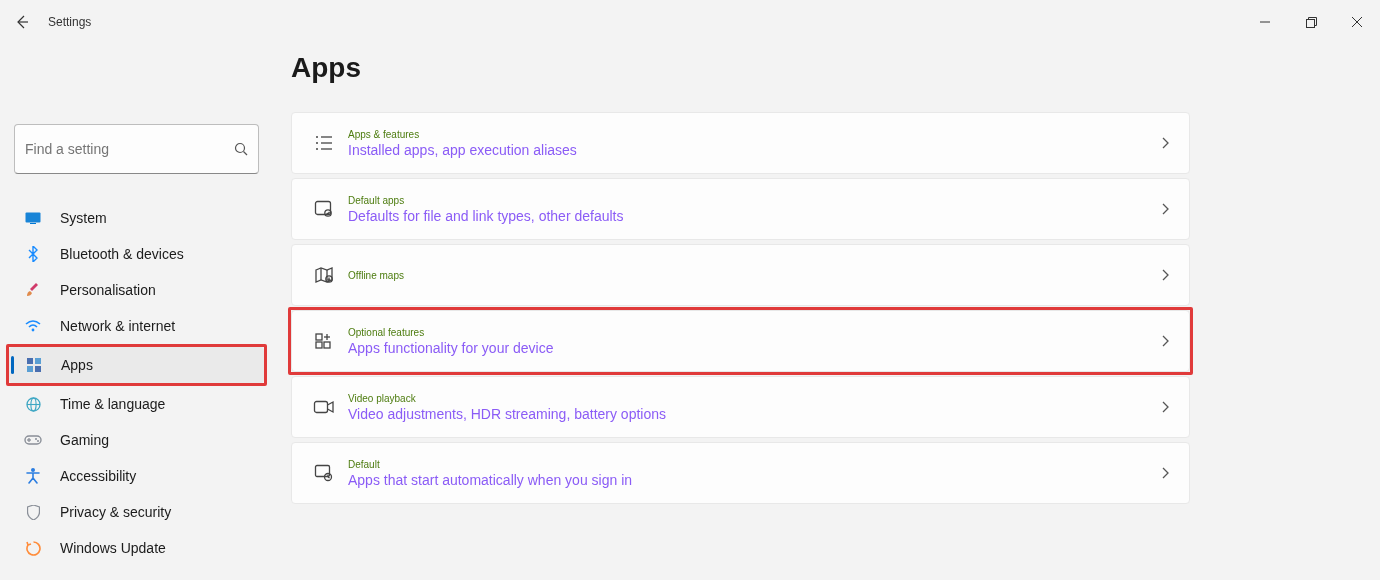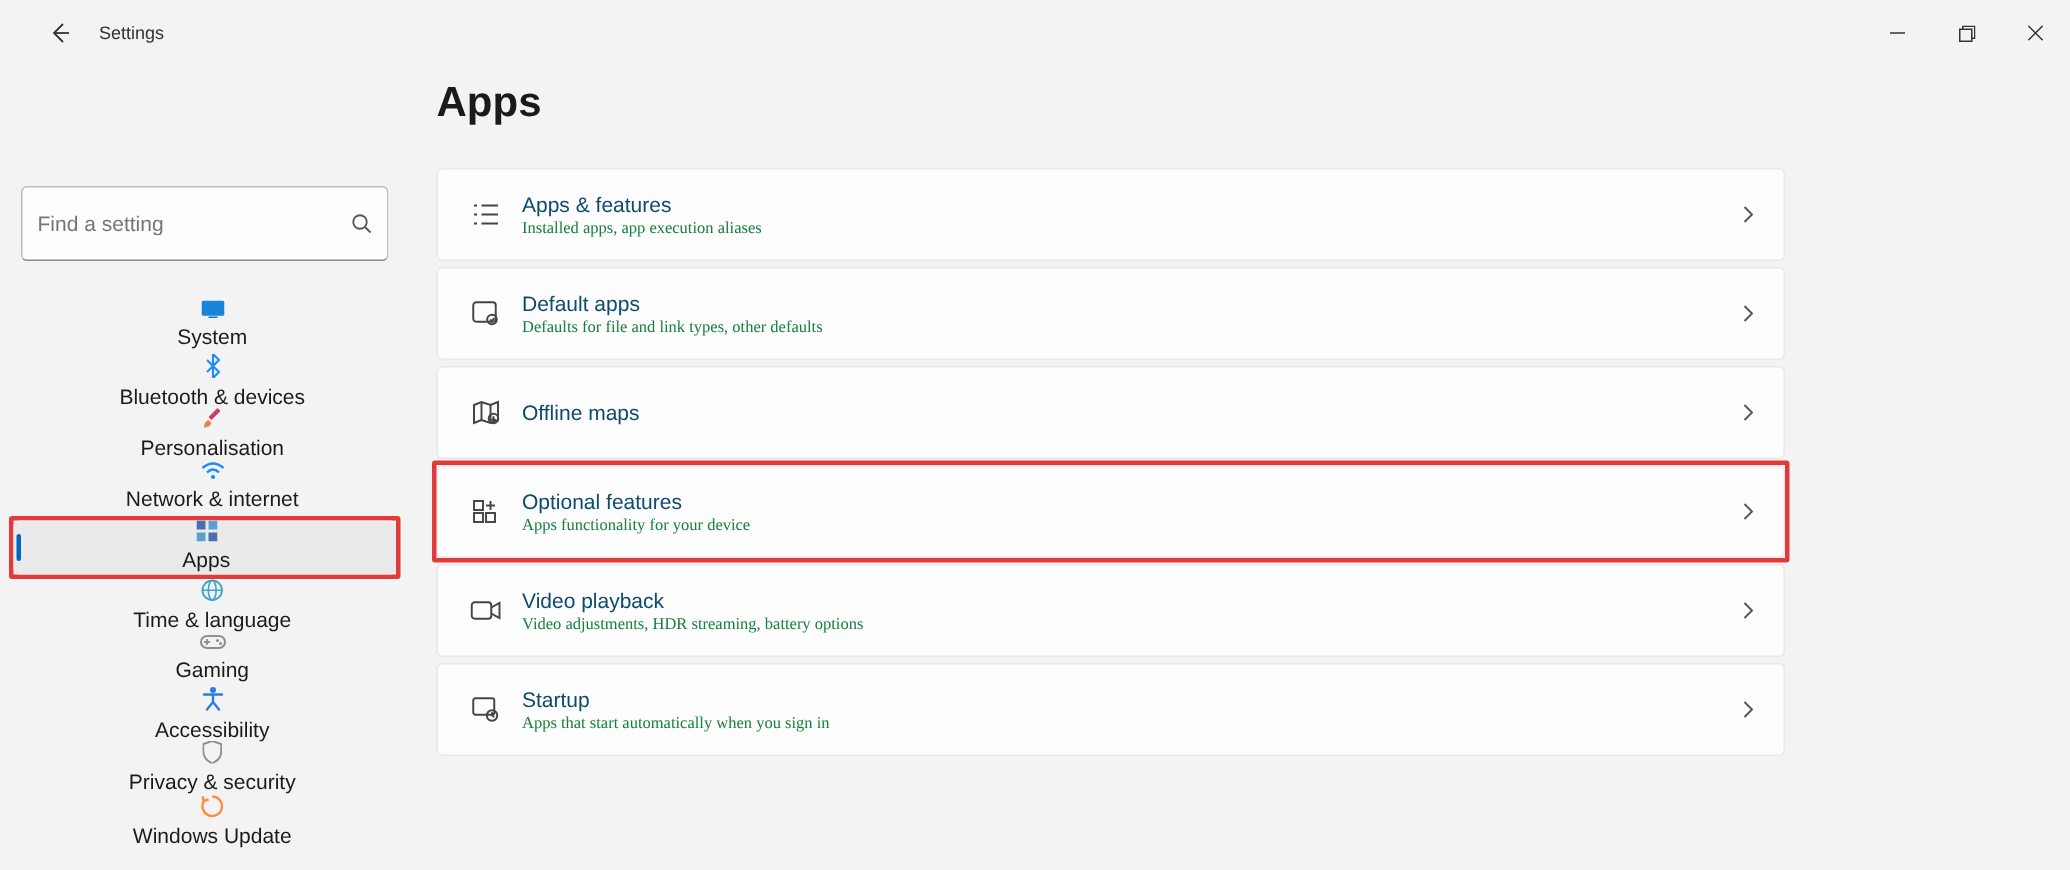--- a/index.html
+++ b/index.html
@@ -10,21 +10,21 @@
     height: 580px;
     overflow: hidden;
     color: #1a1a1a;
     font-size: 14px;
   }
   .titlebar {
     height: 44px;
     display: flex;
     align-items: center;
     justify-content: space-between;
-    padding-left: 32px;
+    padding-left: 14px;
   }
   .titlebar-left { display: flex; align-items: center; gap: 18px; }
   .back-btn {
     width: 16px; height: 16px;
     display: flex; align-items: center; justify-content: center;
     color: #333;
     cursor: pointer;
   }
   .app-title { font-size: 12px; color: #333; }
   .win-controls { display: flex; }
@@ -52,29 +52,28 @@
     display: flex; align-items: center;
     padding: 0 10px;
   }
   .search input {
     flex: 1; border: none; outline: none; background: transparent;
     font-size: 14px; color: #555;
   }
   .search-icon { color: #555; }
   .nav { margin-top: 14px; display: flex; flex-direction: column; }
   .nav-item {
-    display: flex; align-items: center; gap: 4px;
+    display: flex; align-items: center; gap: 18px;
     height: 36px;
     padding: 0 14px 0 24px;
     border-radius: 4px;
     cursor: pointer;
     font-size: 14px;
     color: #1b1b1b;
     position: relative;
-    flex-direction: column;
   }
   .nav-item .icon { width: 18px; display:flex; justify-content:center; }
   .nav-item.active {
     background: #eaeaea;
   }
   .nav-item.active::before {
     content: "";
     position: absolute;
     left: 2px; top: 9px; bottom: 9px;
     width: 3px;
@@ -103,22 +102,22 @@
     display: flex; align-items: center;
     padding: 0 20px 0 14px;
     cursor: pointer;
   }
   .card-icon {
     width: 36px;
     display:flex; justify-content:center; align-items:center;
     color: #454545;
   }
   .card-text { flex: 1; margin-left: 6px; }
-  .card-title { font-size: 14px; color: #0c4a6e; }
-  .card-sub { font-size: 11px; color: #15803d; margin-top: 2px; font-family: Liberation Serif, serif; }
+  .card-title { font-size: 10px; color: #4d7c0f; }
+  .card-sub { font-size: 14px; color: #8b5cf6; margin-top: 2px; }
   .chev { color: #565656; }
   .card-highlight {
     position: absolute;
     inset: -3px -3px -3px -3px;
     border: 3px solid #e03a3a;
     border-radius: 2px;
     pointer-events: none;
   }
   svg { display: block; }
 </style>
@@ -383,21 +382,21 @@
           <div class="card">
     <span class="card-icon">
               <svg width="20" height="18" viewBox="0 0 20 18">
                 <rect x="1.5" y="1.5" width="14" height="11" rx="1.5" stroke="#454545" stroke-width="1.3" fill="none"></rect>
                 <circle cx="14" cy="13" r="3.5" stroke="#454545" stroke-width="1.3" fill="none"></circle>
                 <line x1="14" y1="13" x2="14" y2="10.8" stroke="#454545" stroke-width="1.3" fill="none"></line>
                 <line x1="14" y1="13" x2="15.6" y2="14" stroke="#454545" stroke-width="1.3" fill="none"></line>
               </svg>
             </span>
     <span class="card-text">
-      <div class="card-title">Startup</div>
+      <div class="card-title">Default</div>
       <div class="card-sub">Apps that start automatically when you sign in</div>
     </span>
     <span class="chev">
       <svg width="8" height="12" viewBox="0 0 8 12">
                 <path d="M2 1 L7 6 L2 11" stroke="#565656" stroke-width="1.3" fill="none"></path>
               </svg>
     </span>
           </div>
         </div>
       </div>

